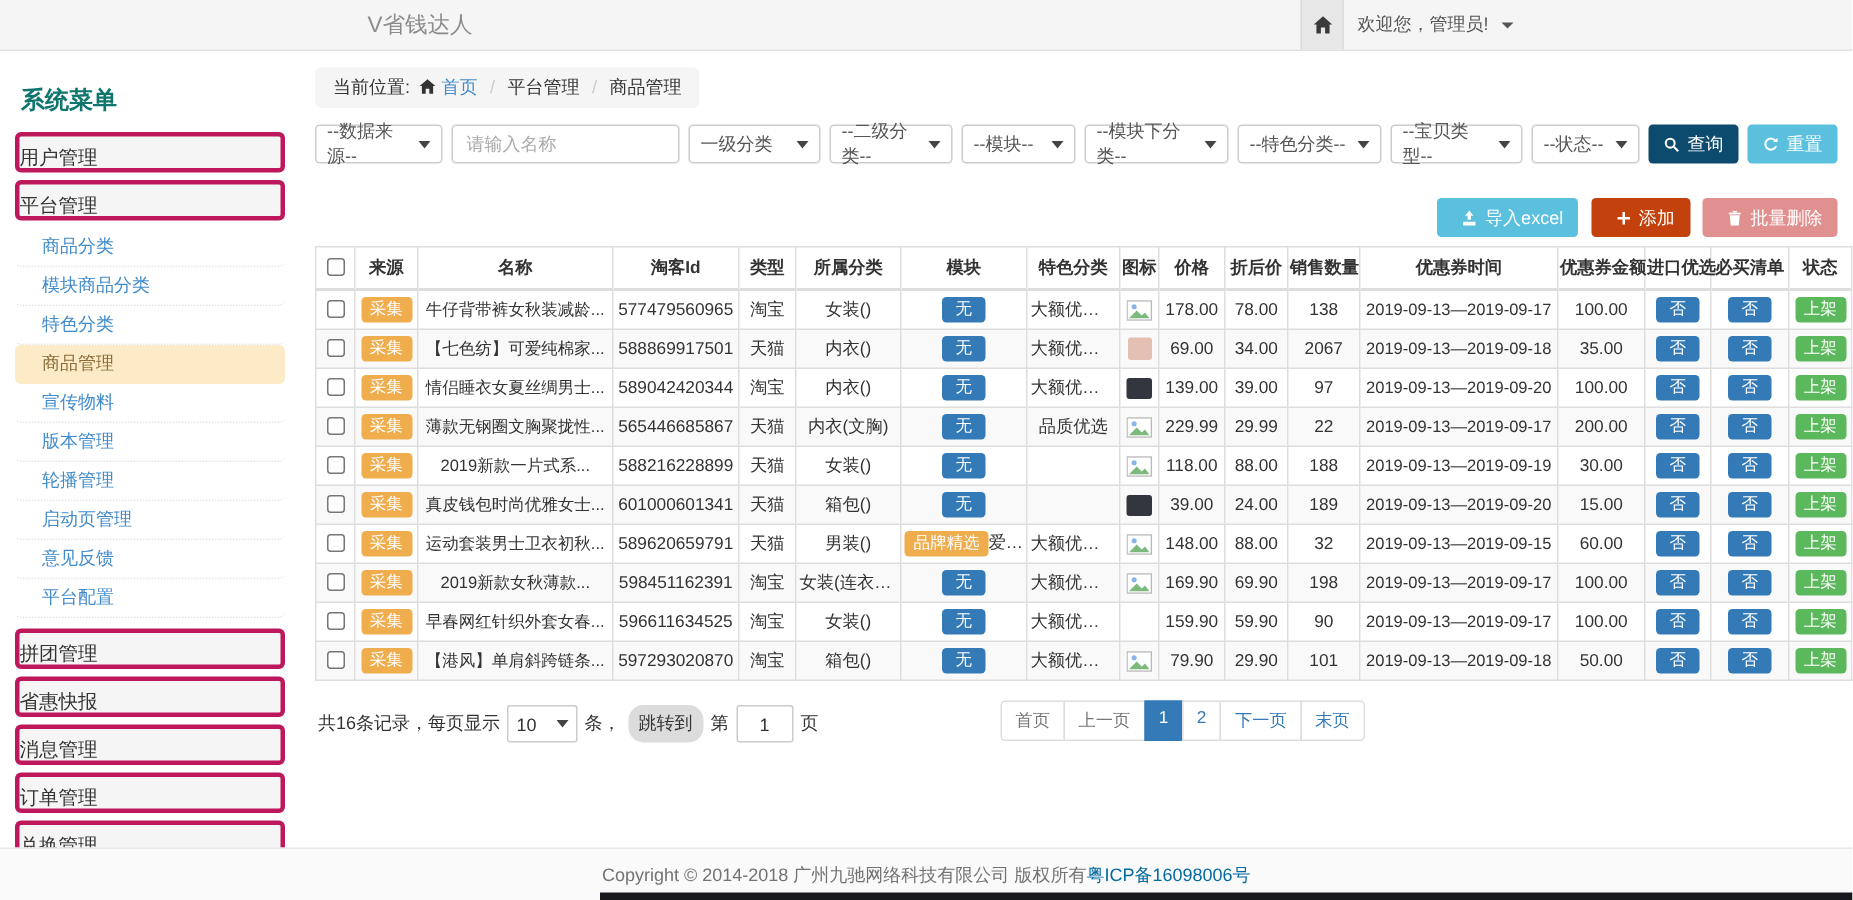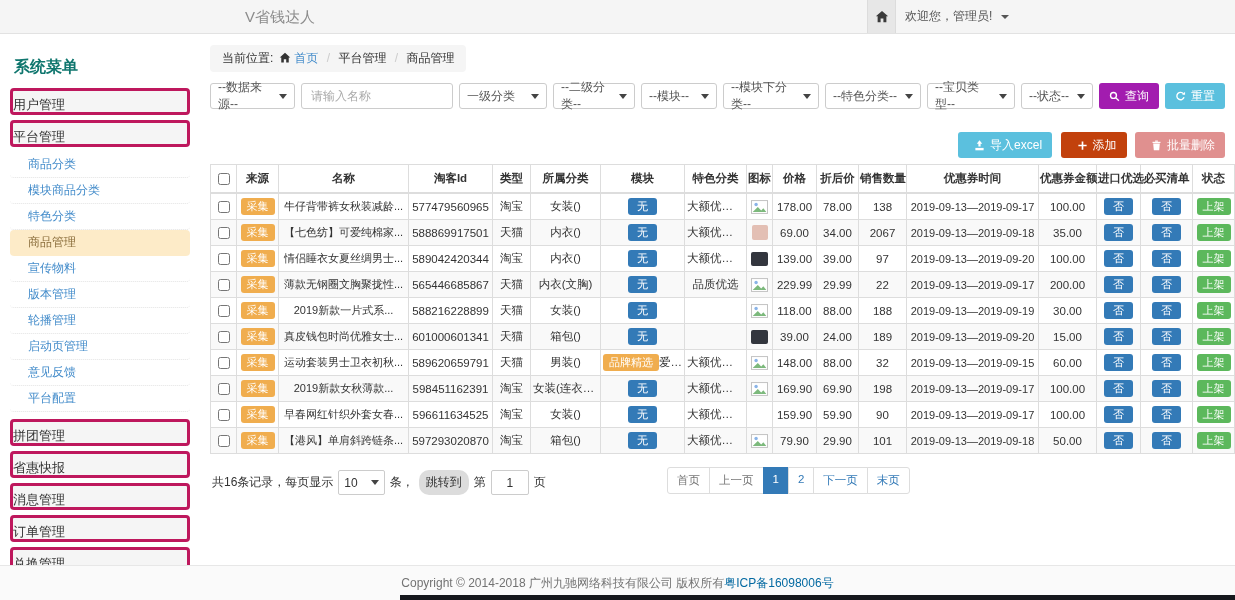--- a/index.html
+++ b/index.html
@@ -30,21 +30,21 @@
 
   .filter-row{margin-top:11px;display:flex;align-items:center;gap:6px;}
   .fctl{height:26px;border:1px solid #ccc;border-radius:3px;background:#fff;font-size:12px;color:#555;display:flex;align-items:center;padding:0 7px;box-sizing:border-box;cursor:pointer;}
   .fselect{justify-content:space-between;}
   .sel-caret{width:0;height:0;border-left:4px solid transparent;border-right:4px solid transparent;border-top:5px solid #444;margin-left:6px;}
   .finput{cursor:text;}
   .finput input{border:none;outline:none;font-size:12px;color:#555;width:100%;font-family:inherit;background:transparent;}
   .finput input::placeholder{color:#aaa;}
 
   .btn{height:26px;border:none;border-radius:3px;color:#fff;font-size:12px;display:inline-flex;align-items:center;gap:5px;padding:0 10px;cursor:pointer;font-family:inherit;}
-  .btn-primary{background:#a21caf;}
+  .btn-primary{background:#0c4a6e;}
   .btn-info{background:#5bc0de;}
   .btn-success{background:#c2410c;}
   .btn-danger-muted{background:#e0908f;}
 
   .toolbar{margin-top:23px;text-align:right;}
   .toolbar .btn{margin-left:4px;padding-left:16px;}
 
   
   table.grid{margin-top:6px;width:100%;border-collapse:collapse;table-layout:fixed;font-size:11.5px;color:#333;}
   .grid th{border:1px solid #ddd;border-bottom:2px solid #ddd;font-weight:bold;text-align:center;padding:6px 1px;white-space:nowrap;overflow:visible;font-size:11.5px;}

